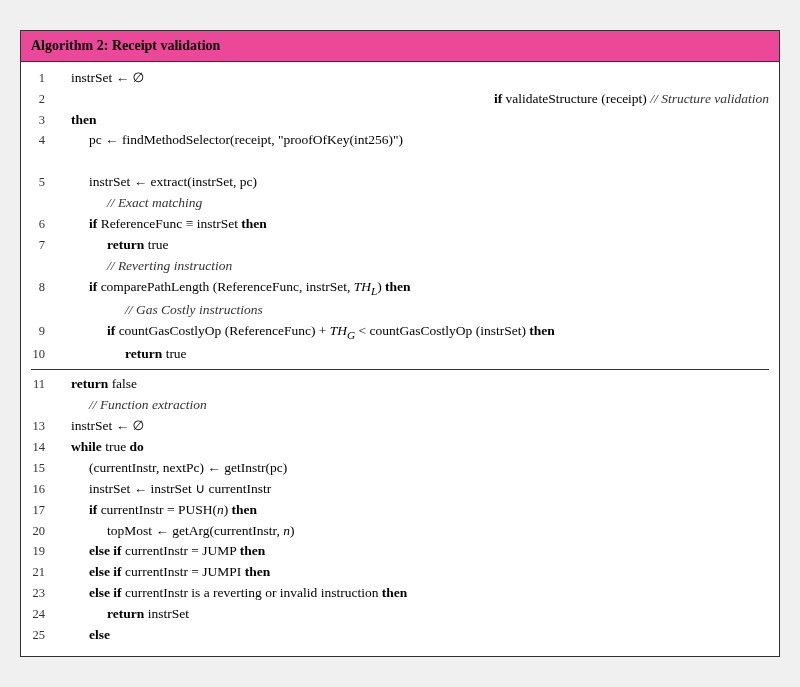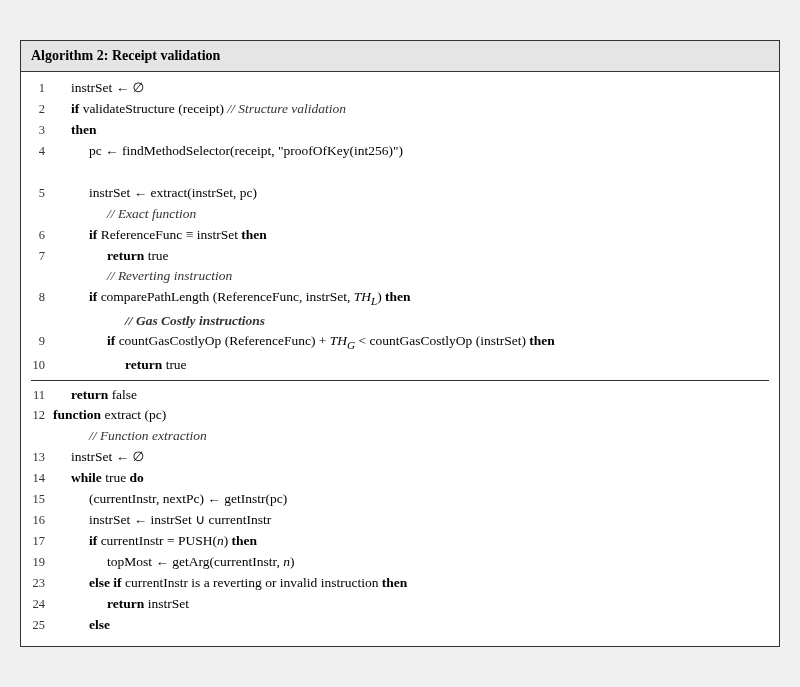--- a/index.html
+++ b/index.html
@@ -20,21 +20,21 @@
     .algorithm-box {
       background: #ffffff;
       border: 1.5px solid #333;
       width: 760px;
       padding: 0;
       font-size: 13.5px;
       line-height: 1.55;
     }
 
     .algorithm-header {
-      background: #e5e5e5;
+      background: #ec4899;
       border-bottom: 1.5px solid #333;
       padding: 4px 10px;
       font-weight: bold;
       font-size: 14px;
     }
 
     .algorithm-body {
       padding: 6px 10px 10px 10px;
     }
 
@@ -87,74 +87,70 @@
     <span>Algorithm 2:</span>
     <span>Receipt validation</span>
   </div>
   <div class="algorithm-body" id="algo-body">
       <div class="line">
         <span class="line-num">1</span>
         <span class="line-content" style="padding-left: 18px;">instrSet ← ∅</span>
       </div>
       <div class="line">
         <span class="line-num">2</span>
-        <span class="line-content" style="padding-left: 18px;"><span class="kw">if</span> validateStructure (receipt) <span class="comment">// Structure validation</span></span>
+        <span class="line-content" style="padding-left: 18px; text-align: right;"><span class="kw">if</span> validateStructure (receipt) <span class="comment">// Structure validation</span></span>
       </div>
       <div class="line">
         <span class="line-num">3</span>
         <span class="line-content" style="padding-left: 18px;"><span class="kw">then</span></span>
       </div>
       <div class="line">
         <span class="line-num">4</span>
         <span class="line-content" style="padding-left: 36px;">pc ← findMethodSelector(receipt, "proofOfKey(int256)")</span>
       </div>
       <div class="line">
         <span class="line-num">5</span>
         <span class="line-content" style="padding-left: 36px; margin-top: 21px;">instrSet ← extract(instrSet, pc)</span>
       </div>
       <div class="line">
         <span class="line-num"></span>
-        <span class="line-content" style="padding-left: 54px;"><span class="comment">// Exact function</span></span>
+        <span class="line-content" style="padding-left: 54px;"><span class="comment">// Exact matching</span></span>
       </div>
       <div class="line">
         <span class="line-num">6</span>
         <span class="line-content" style="padding-left: 36px;"><span class="kw">if</span> ReferenceFunc ≡ instrSet <span class="kw">then</span></span>
       </div>
       <div class="line">
         <span class="line-num">7</span>
         <span class="line-content" style="padding-left: 54px;"><span class="kw">return</span> true</span>
       </div>
       <div class="line">
         <span class="line-num"></span>
         <span class="line-content" style="padding-left: 54px;"><span class="comment">// Reverting instruction</span></span>
       </div>
       <div class="line">
         <span class="line-num">8</span>
         <span class="line-content" style="padding-left: 36px;"><span class="kw">if</span> comparePathLength (ReferenceFunc, instrSet, <span class="math">TH<sub>L</sub></span>) <span class="kw">then</span></span>
       </div>
       <div class="line">
         <span class="line-num"></span>
-        <span class="line-content" style="padding-left: 72px; font-weight: bold;"><span class="comment">// Gas Costly instructions</span></span>
+        <span class="line-content" style="padding-left: 72px;"><span class="comment">// Gas Costly instructions</span></span>
       </div>
       <div class="line">
         <span class="line-num">9</span>
         <span class="line-content" style="padding-left: 54px;"><span class="kw">if</span> countGasCostlyOp (ReferenceFunc) + <span class="math">TH<sub>G</sub></span> &lt; countGasCostlyOp (instrSet) <span class="kw">then</span></span>
       </div>
       <div class="line">
         <span class="line-num">10</span>
         <span class="line-content" style="padding-left: 72px;"><span class="kw">return</span> true</span>
       </div>
       <hr class="separator-line">
       <div class="line">
         <span class="line-num">11</span>
         <span class="line-content" style="padding-left: 18px;"><span class="kw">return</span> false</span>
-      </div>
-      <div class="line">
-        <span class="line-num">12</span>
-        <span class="line-content" style="padding-left: 0px;"><span class="kw">function</span> extract (pc)</span>
       </div>
       <div class="line">
         <span class="line-num"></span>
         <span class="line-content" style="padding-left: 36px;"><span class="comment">// Function extraction</span></span>
       </div>
       <div class="line">
         <span class="line-num">13</span>
         <span class="line-content" style="padding-left: 18px;">instrSet ← ∅</span>
       </div>
       <div class="line">
@@ -167,22 +163,30 @@
       </div>
       <div class="line">
         <span class="line-num">16</span>
         <span class="line-content" style="padding-left: 36px;">instrSet ← instrSet ∪ currentInstr</span>
       </div>
       <div class="line">
         <span class="line-num">17</span>
         <span class="line-content" style="padding-left: 36px;"><span class="kw">if</span> currentInstr = PUSH(<span class="math">n</span>) <span class="kw">then</span></span>
       </div>
       <div class="line">
+        <span class="line-num">20</span>
+        <span class="line-content" style="padding-left: 54px;">topMost ← getArg(currentInstr, <span class="math">n</span>)</span>
+      </div>
+      <div class="line">
         <span class="line-num">19</span>
-        <span class="line-content" style="padding-left: 54px;">topMost ← getArg(currentInstr, <span class="math">n</span>)</span>
+        <span class="line-content" style="padding-left: 36px;"><span class="kw">else if</span> currentInstr = JUMP <span class="kw">then</span></span>
+      </div>
+      <div class="line">
+        <span class="line-num">21</span>
+        <span class="line-content" style="padding-left: 36px;"><span class="kw">else if</span> currentInstr = JUMPI <span class="kw">then</span></span>
       </div>
       <div class="line">
         <span class="line-num">23</span>
         <span class="line-content" style="padding-left: 36px;"><span class="kw">else if</span> currentInstr is a reverting or invalid instruction <span class="kw">then</span></span>
       </div>
       <div class="line">
         <span class="line-num">24</span>
         <span class="line-content" style="padding-left: 54px;"><span class="kw">return</span> instrSet</span>
       </div>
       <div class="line">

